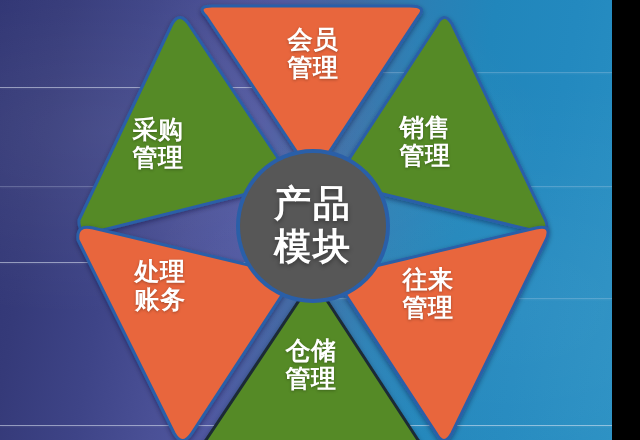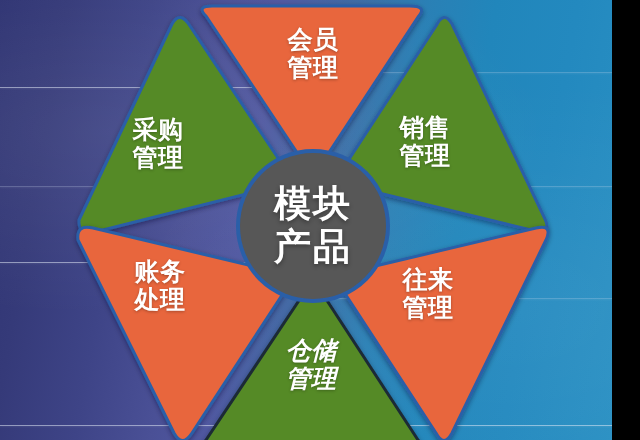--- a/index.html
+++ b/index.html
@@ -144,33 +144,33 @@
   <div class="label petal" style="left:425px; top:142px;text-align:right;">
     <span class="ln">销售</span>
     <span class="ln">管理</span>
   </div>
 
   <div class="label petal" style="left:428px; top:294px;">
     <span class="ln">往来</span>
     <span class="ln">管理</span>
   </div>
 
-  <div class="label petal" style="left:311px; top:365px;font-style:italic;">
+  <div class="label petal" style="left:311px; top:365px;">
     <span class="ln">仓储</span>
     <span class="ln">管理</span>
   </div>
 
   <div class="label petal" style="left:160px; top:286px;">
+    <span class="ln">处理</span>
     <span class="ln">账务</span>
-    <span class="ln">处理</span>
   </div>
 
   <div class="label petal" style="left:158px; top:144px;text-align:right;">
     <span class="ln">采购</span>
     <span class="ln">管理</span>
   </div>
 
   <div class="label center-label" style="left:313px; top:226px;">
+    <span class="ln">产品</span>
     <span class="ln">模块</span>
-    <span class="ln">产品</span>
   </div>
 
 </div>
 
 </body></html>

